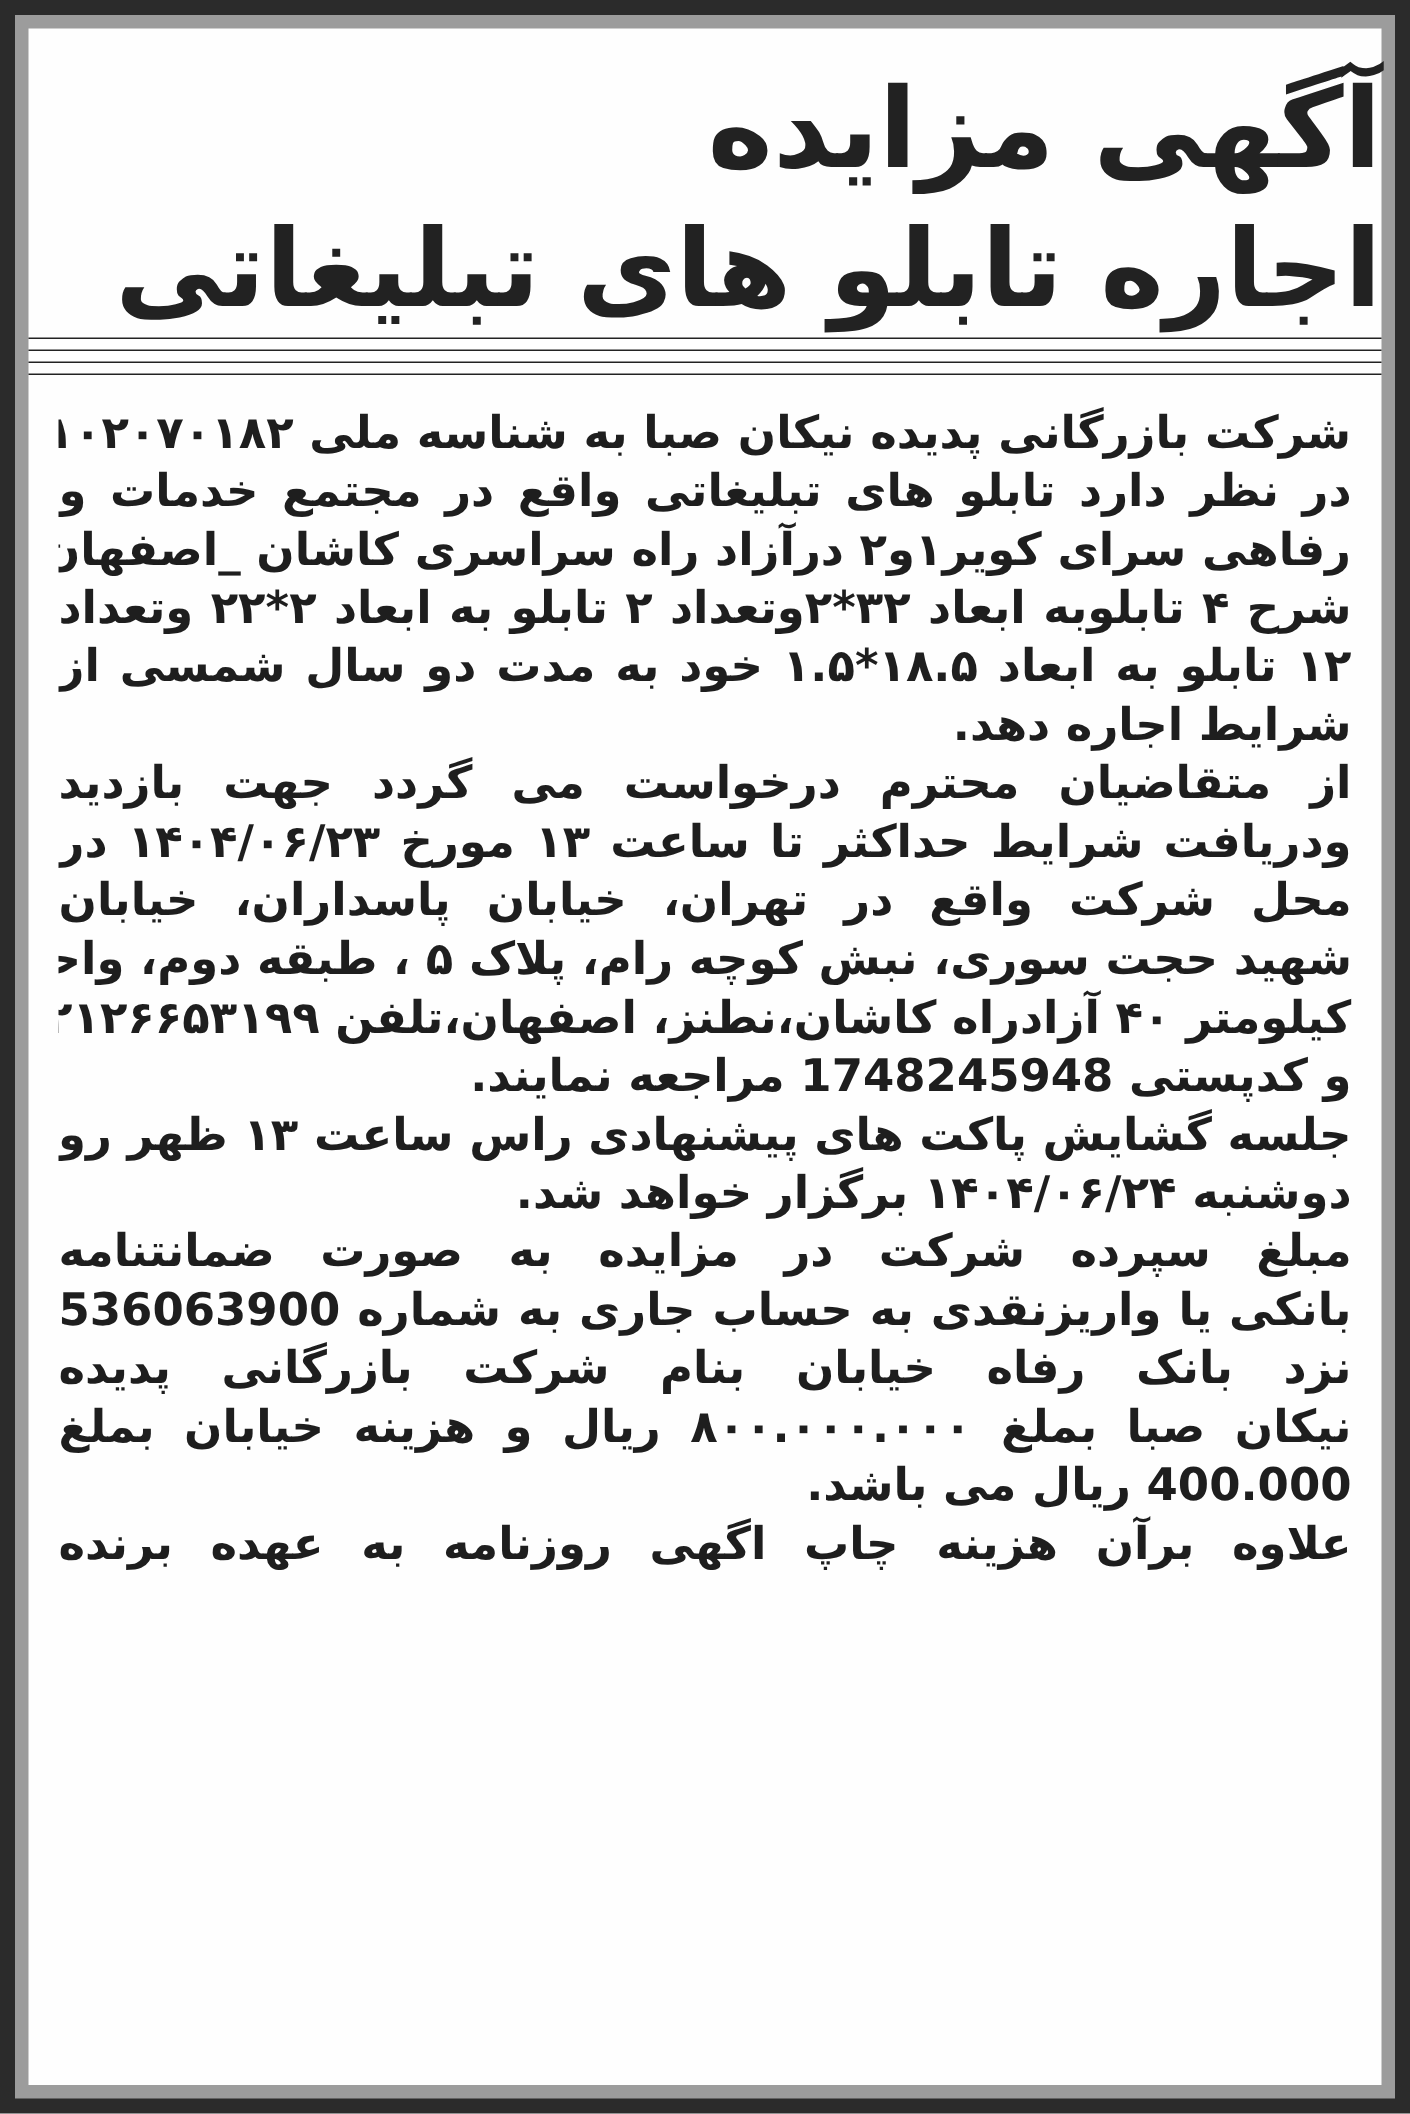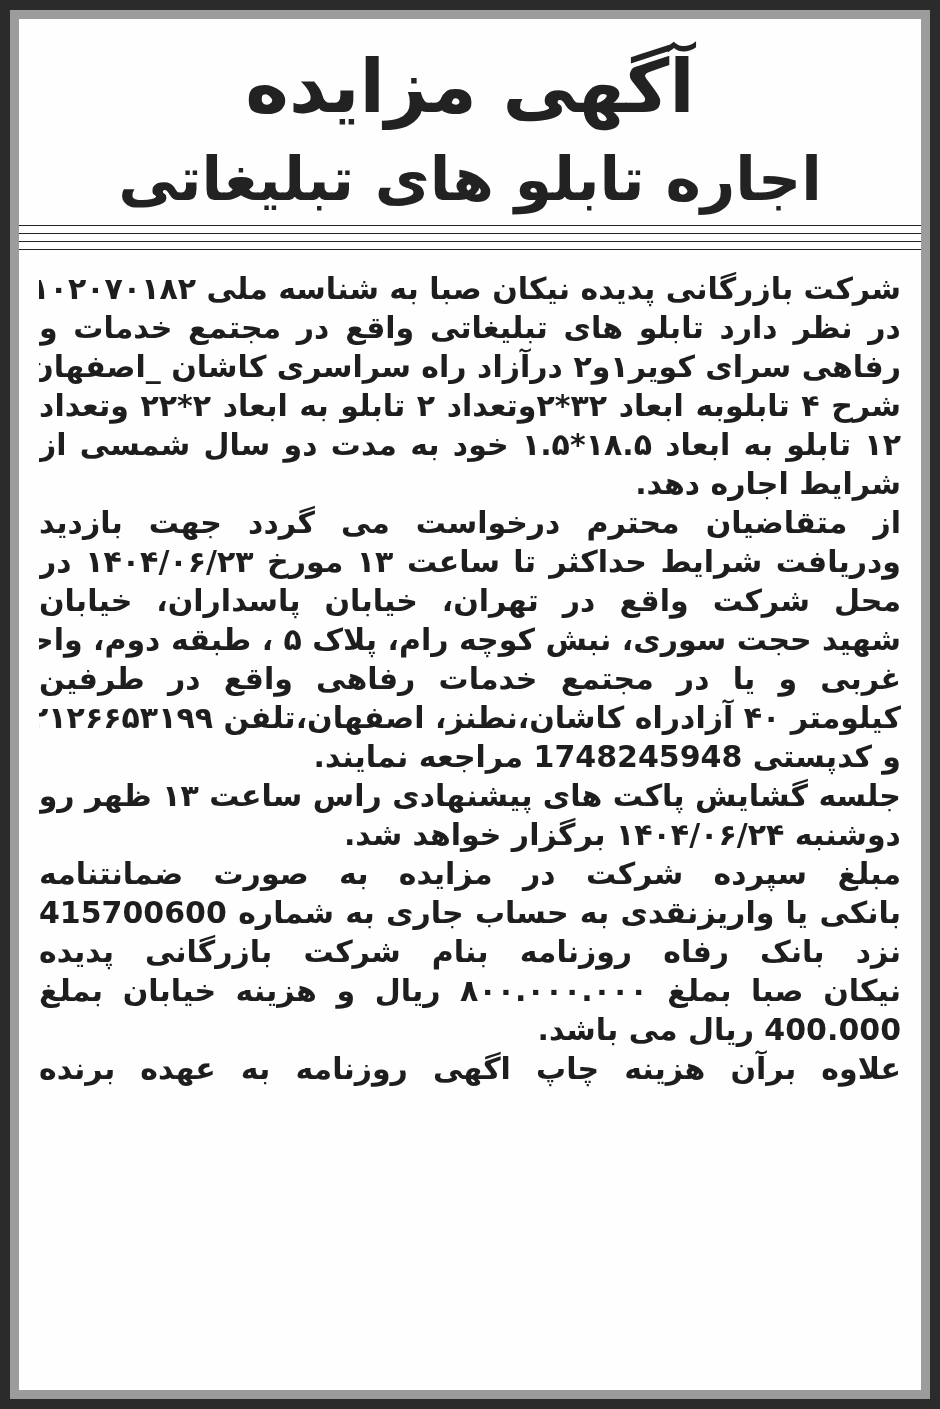--- a/index.html
+++ b/index.html
@@ -18,33 +18,33 @@
     box-sizing: border-box;
   }
   .paper {
     position: absolute;
     left: 9px; top: 9px; right: 9px; bottom: 9px;
     background: #fefefe;
     direction: rtl;
     color: #1e1e1e;
   }
   .title {
-    text-align: center;
+    text-align: right;
     font-weight: bold;
     font-family: "DejaVu Sans", sans-serif;
     color: #222;
     letter-spacing: 0;
   }
   .title-1 {
     position: absolute; top: 22px; left: 0; right: 0;
     font-size: 74px; line-height: 90px;
   }
   .title-2 {
     position: absolute; top: 110px; left: 0; right: 0;
-    font-size: 60px; line-height: 100px;
+    font-size: 72px; line-height: 100px;
   }
   .rules {
     position: absolute; top: 206px; left: 0; right: 0;
   }
   .rule {
     height: 1px; background: #222; margin-bottom: 7px;
   }
   .body-text {
     position: absolute;
     top: 250px; left: 20px; right: 20px;
@@ -87,32 +87,31 @@
         <span class="line">رفاهی سرای کویر۱و۲ درآزاد راه سراسری کاشان _اصفهان به</span>
         <span class="line">شرح ۴ تابلوبه ابعاد ۳۲*۲وتعداد ۲ تابلو به ابعاد ۲*۲۲ وتعداد</span>
         <span class="line">۱۲ تابلو به ابعاد ۱۸.۵*۱.۵ خود به مدت دو سال شمسی از</span>
         <span class="line last">شرایط اجاره دهد.</span>
       </div>
       <div>
         <span class="line">از متقاضیان محترم درخواست می گردد جهت بازدید</span>
         <span class="line">ودریافت شرایط حداکثر تا ساعت ۱۳ مورخ ۱۴۰۴/۰۶/۲۳ در</span>
         <span class="line">محل شرکت واقع در تهران، خیابان پاسداران، خیابان</span>
         <span class="line">شهید حجت سوری، نبش کوچه رام، پلاک ۵ ، طبقه دوم، واحد</span>
-        <span class="line">غربی و یا در مجتمع خدمات رفاهی واقع در طرفین</span>
         <span class="line">کیلومتر ۴۰ آزادراه کاشان،نطنز، اصفهان،تلفن ۰۲۱۲۶۶۵۳۱۹۹</span>
         <span class="line last">و کدپستی 1748245948 مراجعه نمایند.</span>
       </div>
       <div>
         <span class="line">جلسه گشایش پاکت های پیشنهادی راس ساعت ۱۳ ظهر روز</span>
         <span class="line last">دوشنبه ۱۴۰۴/۰۶/۲۴ برگزار خواهد شد.</span>
       </div>
       <div>
         <span class="line">مبلغ سپرده شرکت در مزایده به صورت ضمانتنامه</span>
-        <span class="line">بانکی یا واریزنقدی به حساب جاری به شماره 415700600</span>
-        <span class="line">نزد بانک رفاه روزنامه  بنام شرکت بازرگانی پدیده</span>
+        <span class="line">بانکی یا واریزنقدی به حساب جاری به شماره 536063900</span>
+        <span class="line">نزد بانک رفاه خیابان  بنام شرکت بازرگانی پدیده</span>
         <span class="line">نیکان صبا بملغ ۸۰۰.۰۰۰.۰۰۰ ریال و هزینه خیابان بملغ</span>
         <span class="line last">400.000 ریال می باشد.</span>
       </div>
       <div>
         <span class="line">علاوه برآن هزینه چاپ اگهی روزنامه به عهده برنده</span>
       </div>
     </div>
   </div>
 </div>
 

